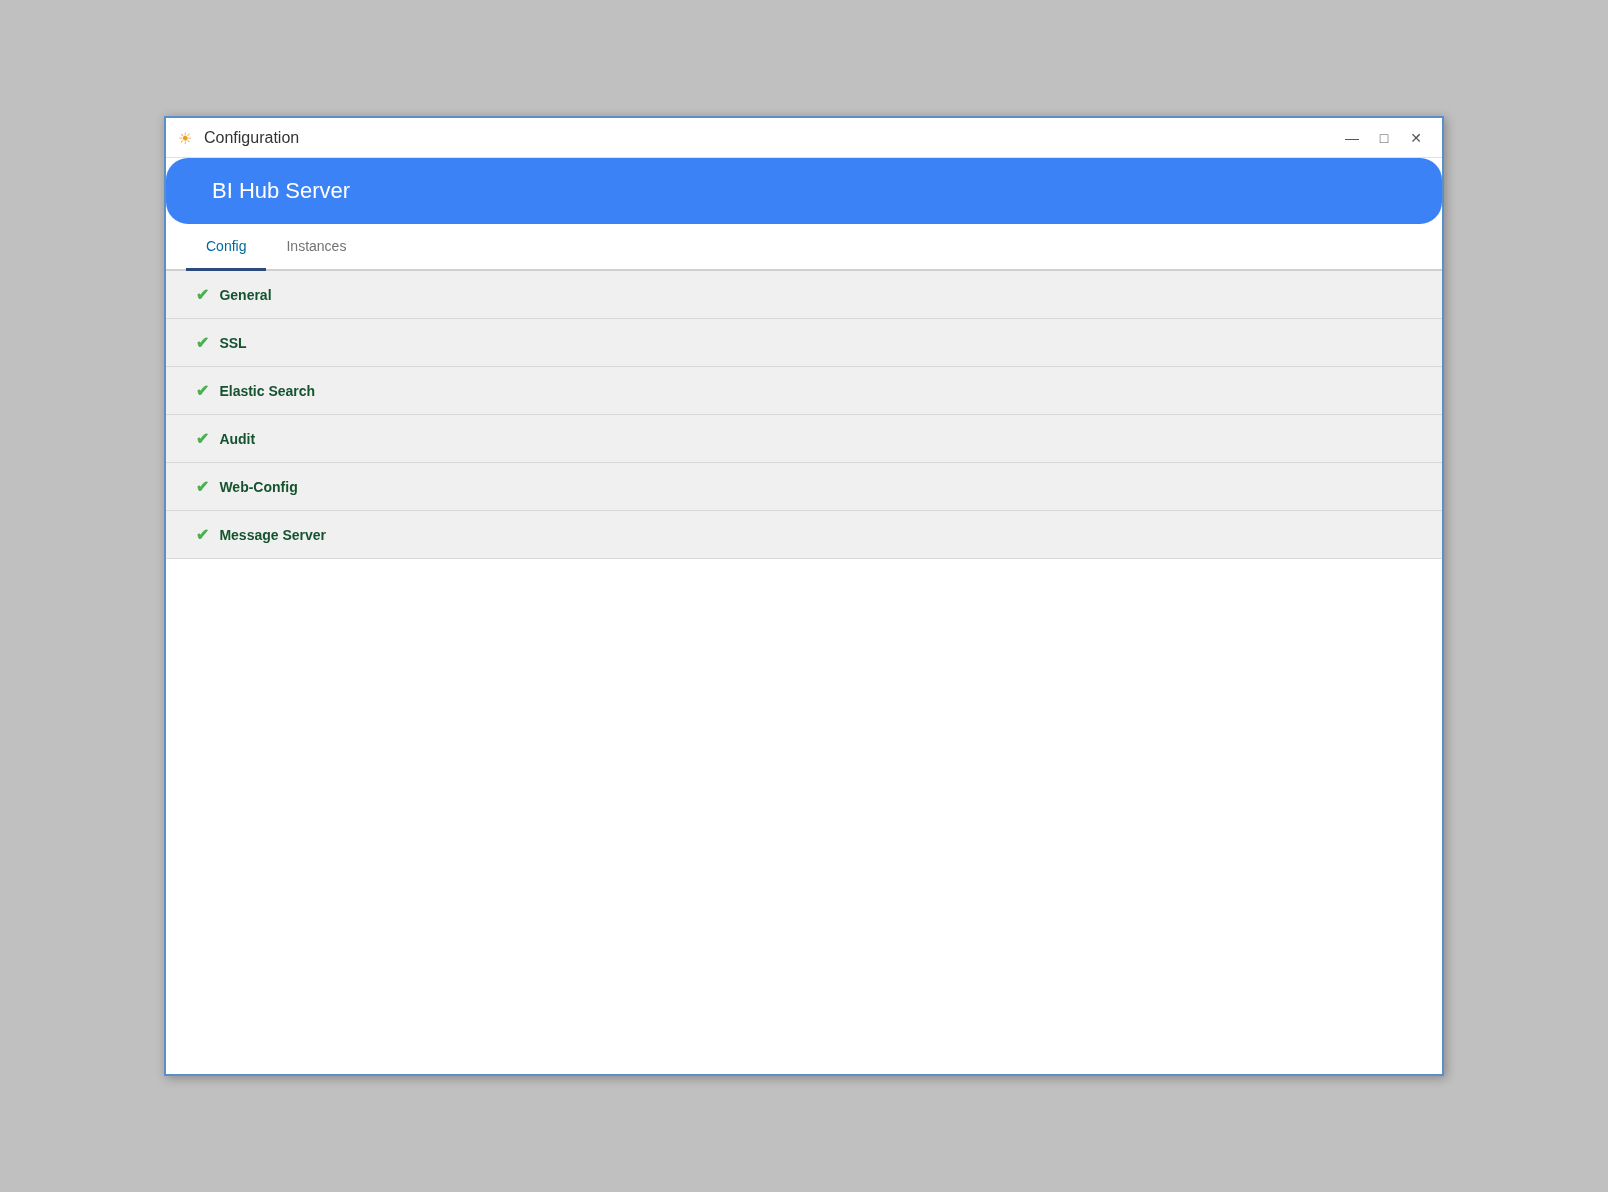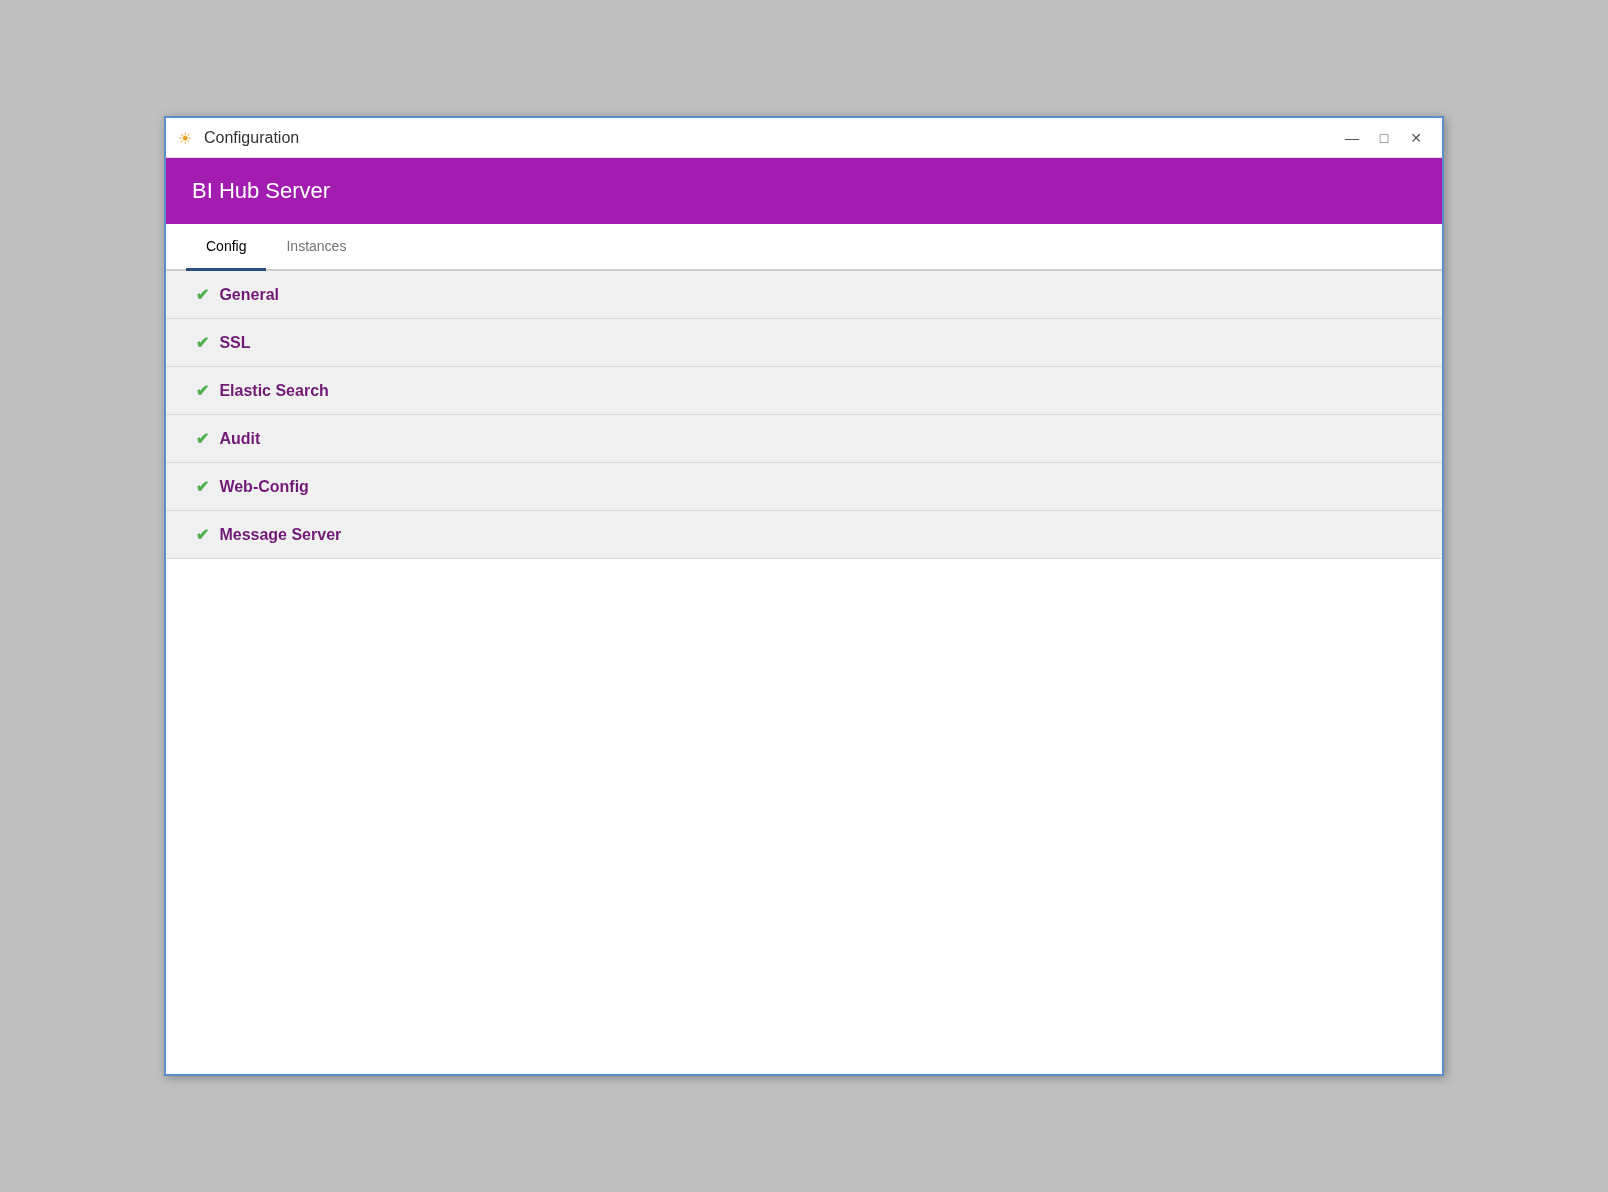--- a/index.html
+++ b/index.html
@@ -68,23 +68,24 @@
       cursor: pointer;
       font-size: 14px;
       color: #555;
       display: flex;
       align-items: center;
       justify-content: center;
       border-radius: 2px;
     }
 
     .header-bar {
-      background: #a21caf;
-      padding: 20px 26px;
+      background: #3b82f6;
+      padding: 20px 46px;
       flex-shrink: 0;
+      border-radius: 22px;
     }
 
     .header-bar-title {
       color: #ffffff;
       font-size: 22px;
       font-weight: 400;
     }
 
     .tab-bar {
       display: flex;
@@ -98,21 +99,21 @@
       padding: 14px 20px;
       font-size: 14px;
       color: #737373;
       cursor: pointer;
       border-bottom: 3px solid transparent;
       margin-bottom: -2px;
       user-select: none;
     }
 
     .tab.active {
-      color: #000000;
+      color: #0369a1;
       border-bottom-color: #2c4a7c;
       font-weight: 500;
     }
 
     .content-area {
       flex: 1;
       background: #ffffff;
       overflow-y: auto;
     }
 
@@ -130,23 +131,23 @@
       gap: 10px;
     }
 
     .check-icon {
       color: #4caf50;
       font-size: 16px;
       font-weight: bold;
     }
 
     .menu-item-label {
-      font-size: 16px;
+      font-size: 14px;
       font-weight: 700;
-      color: #701a75;
+      color: #14532d;
     }
 
     .no-icon {
       display: inline-block;
       width: 20px;
     }
   </style>
 </head>
 <body>
 

